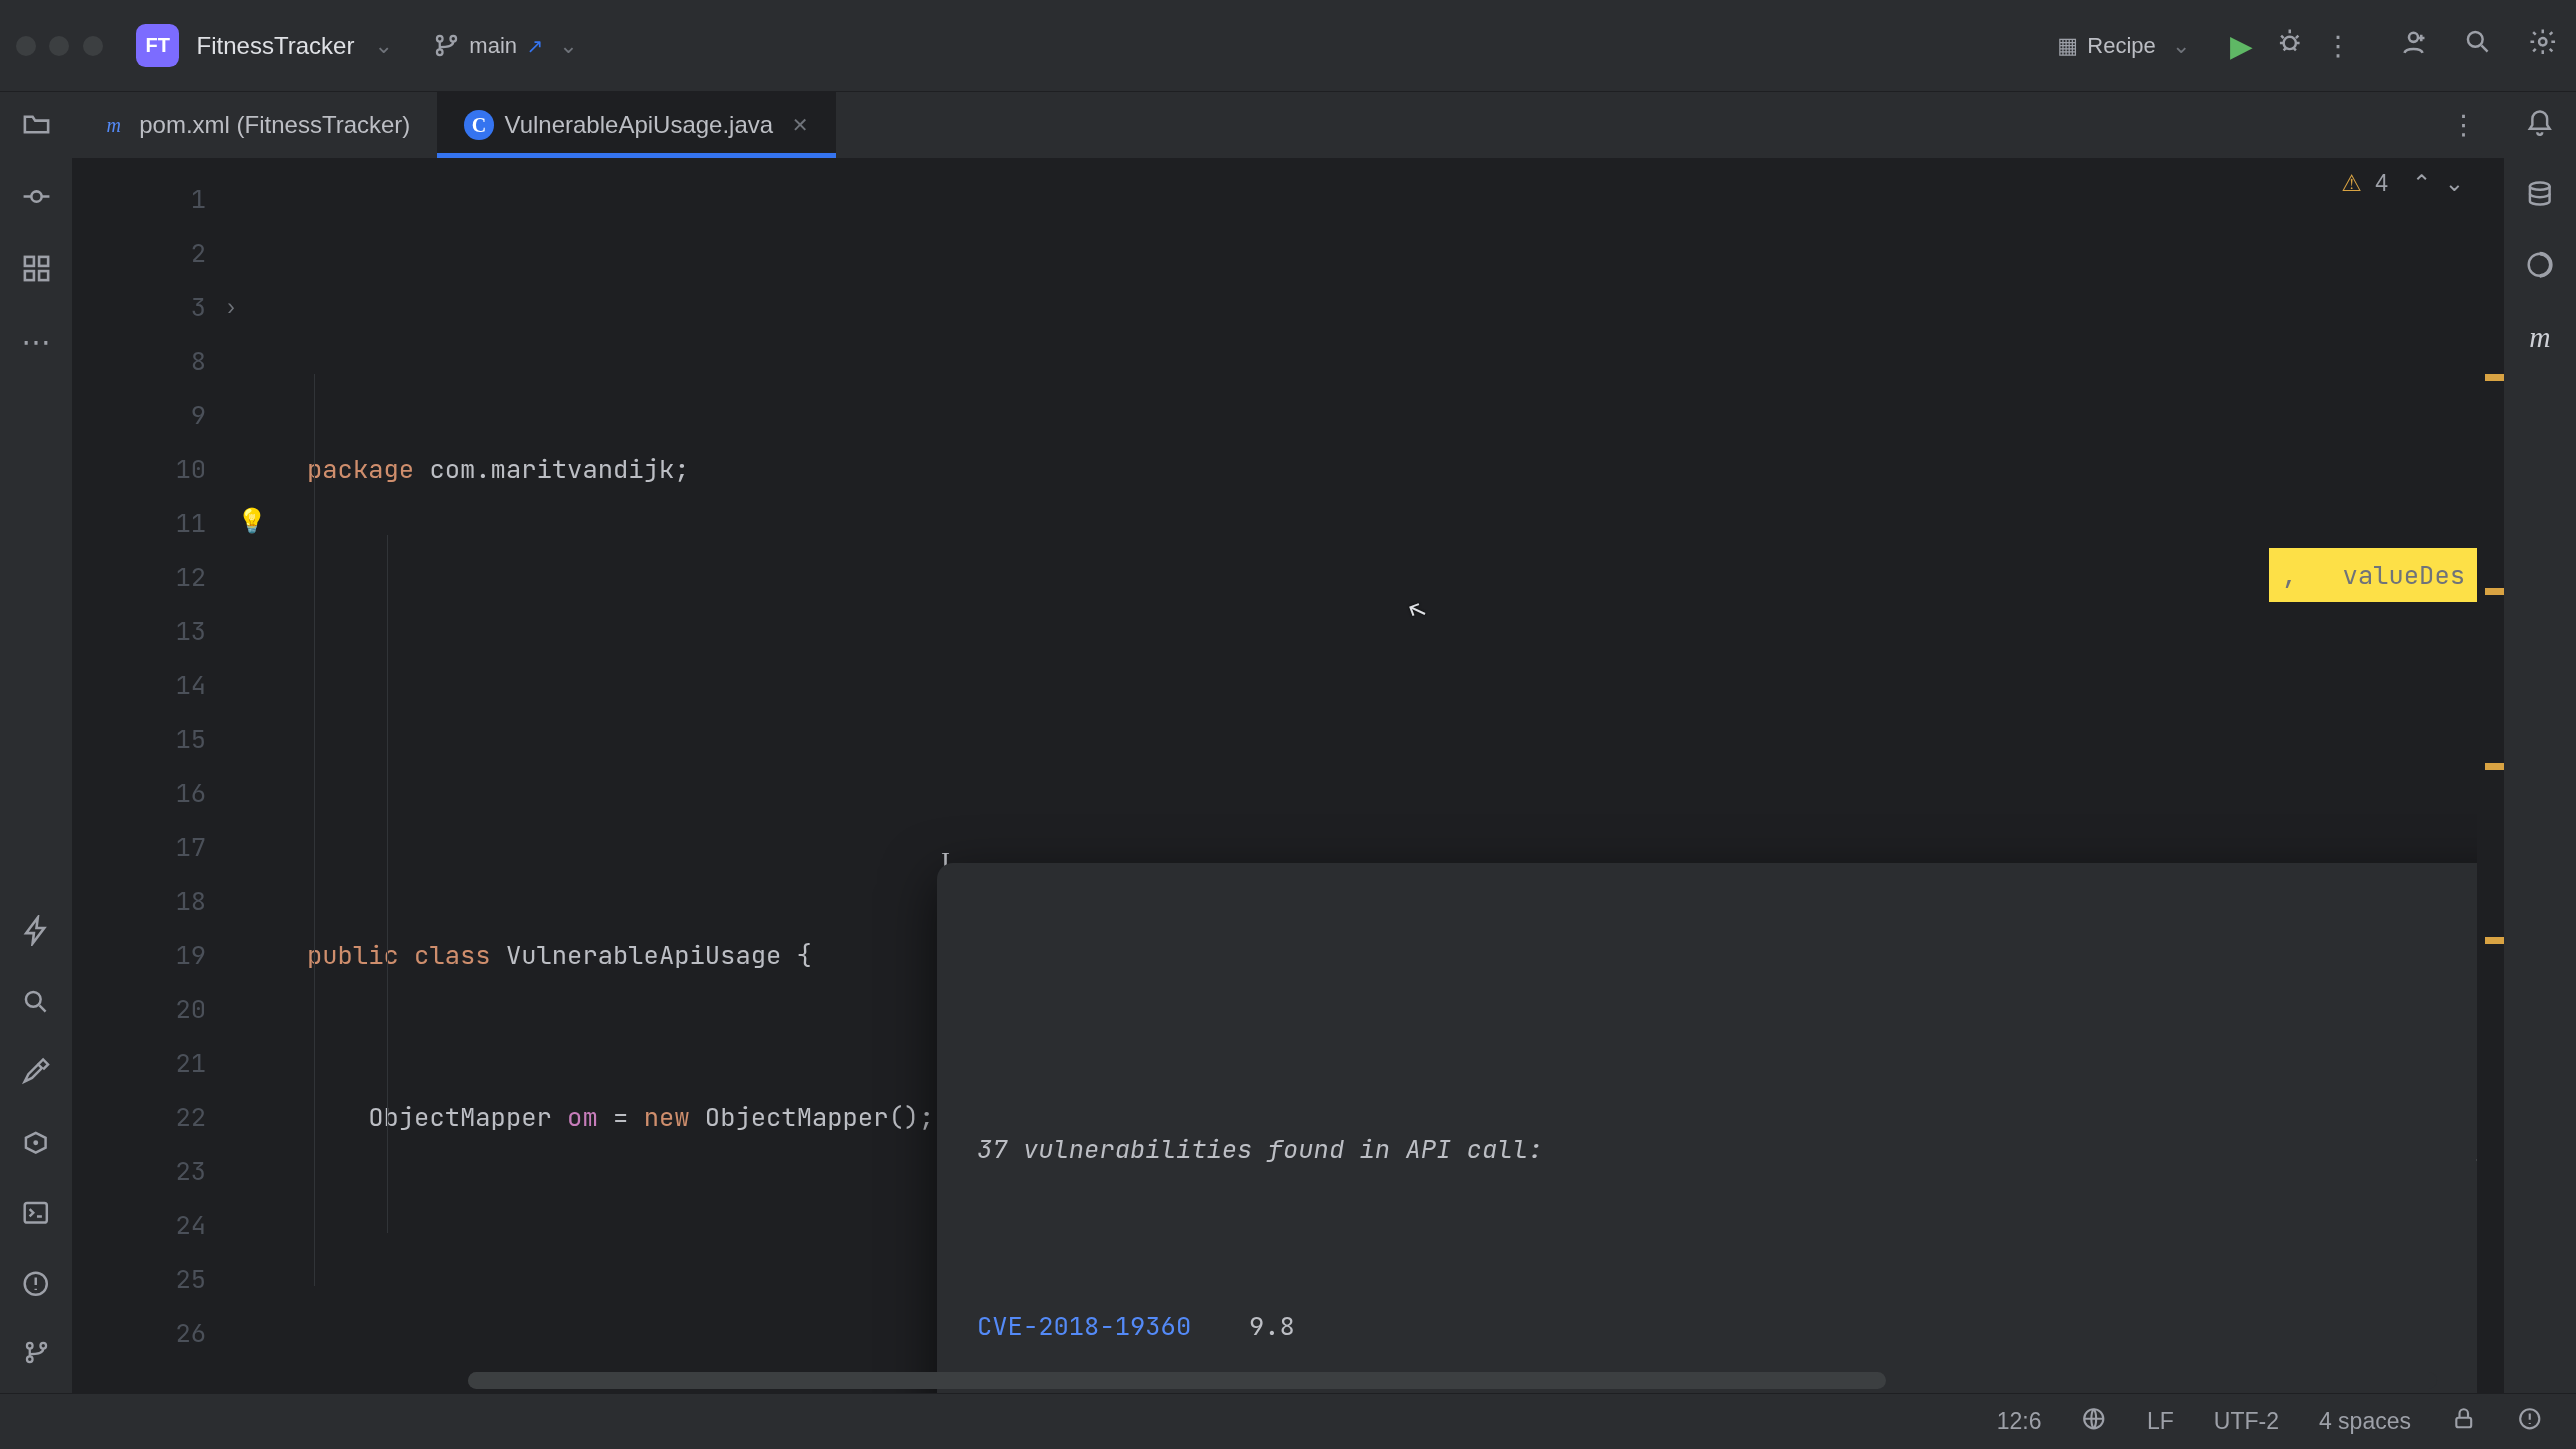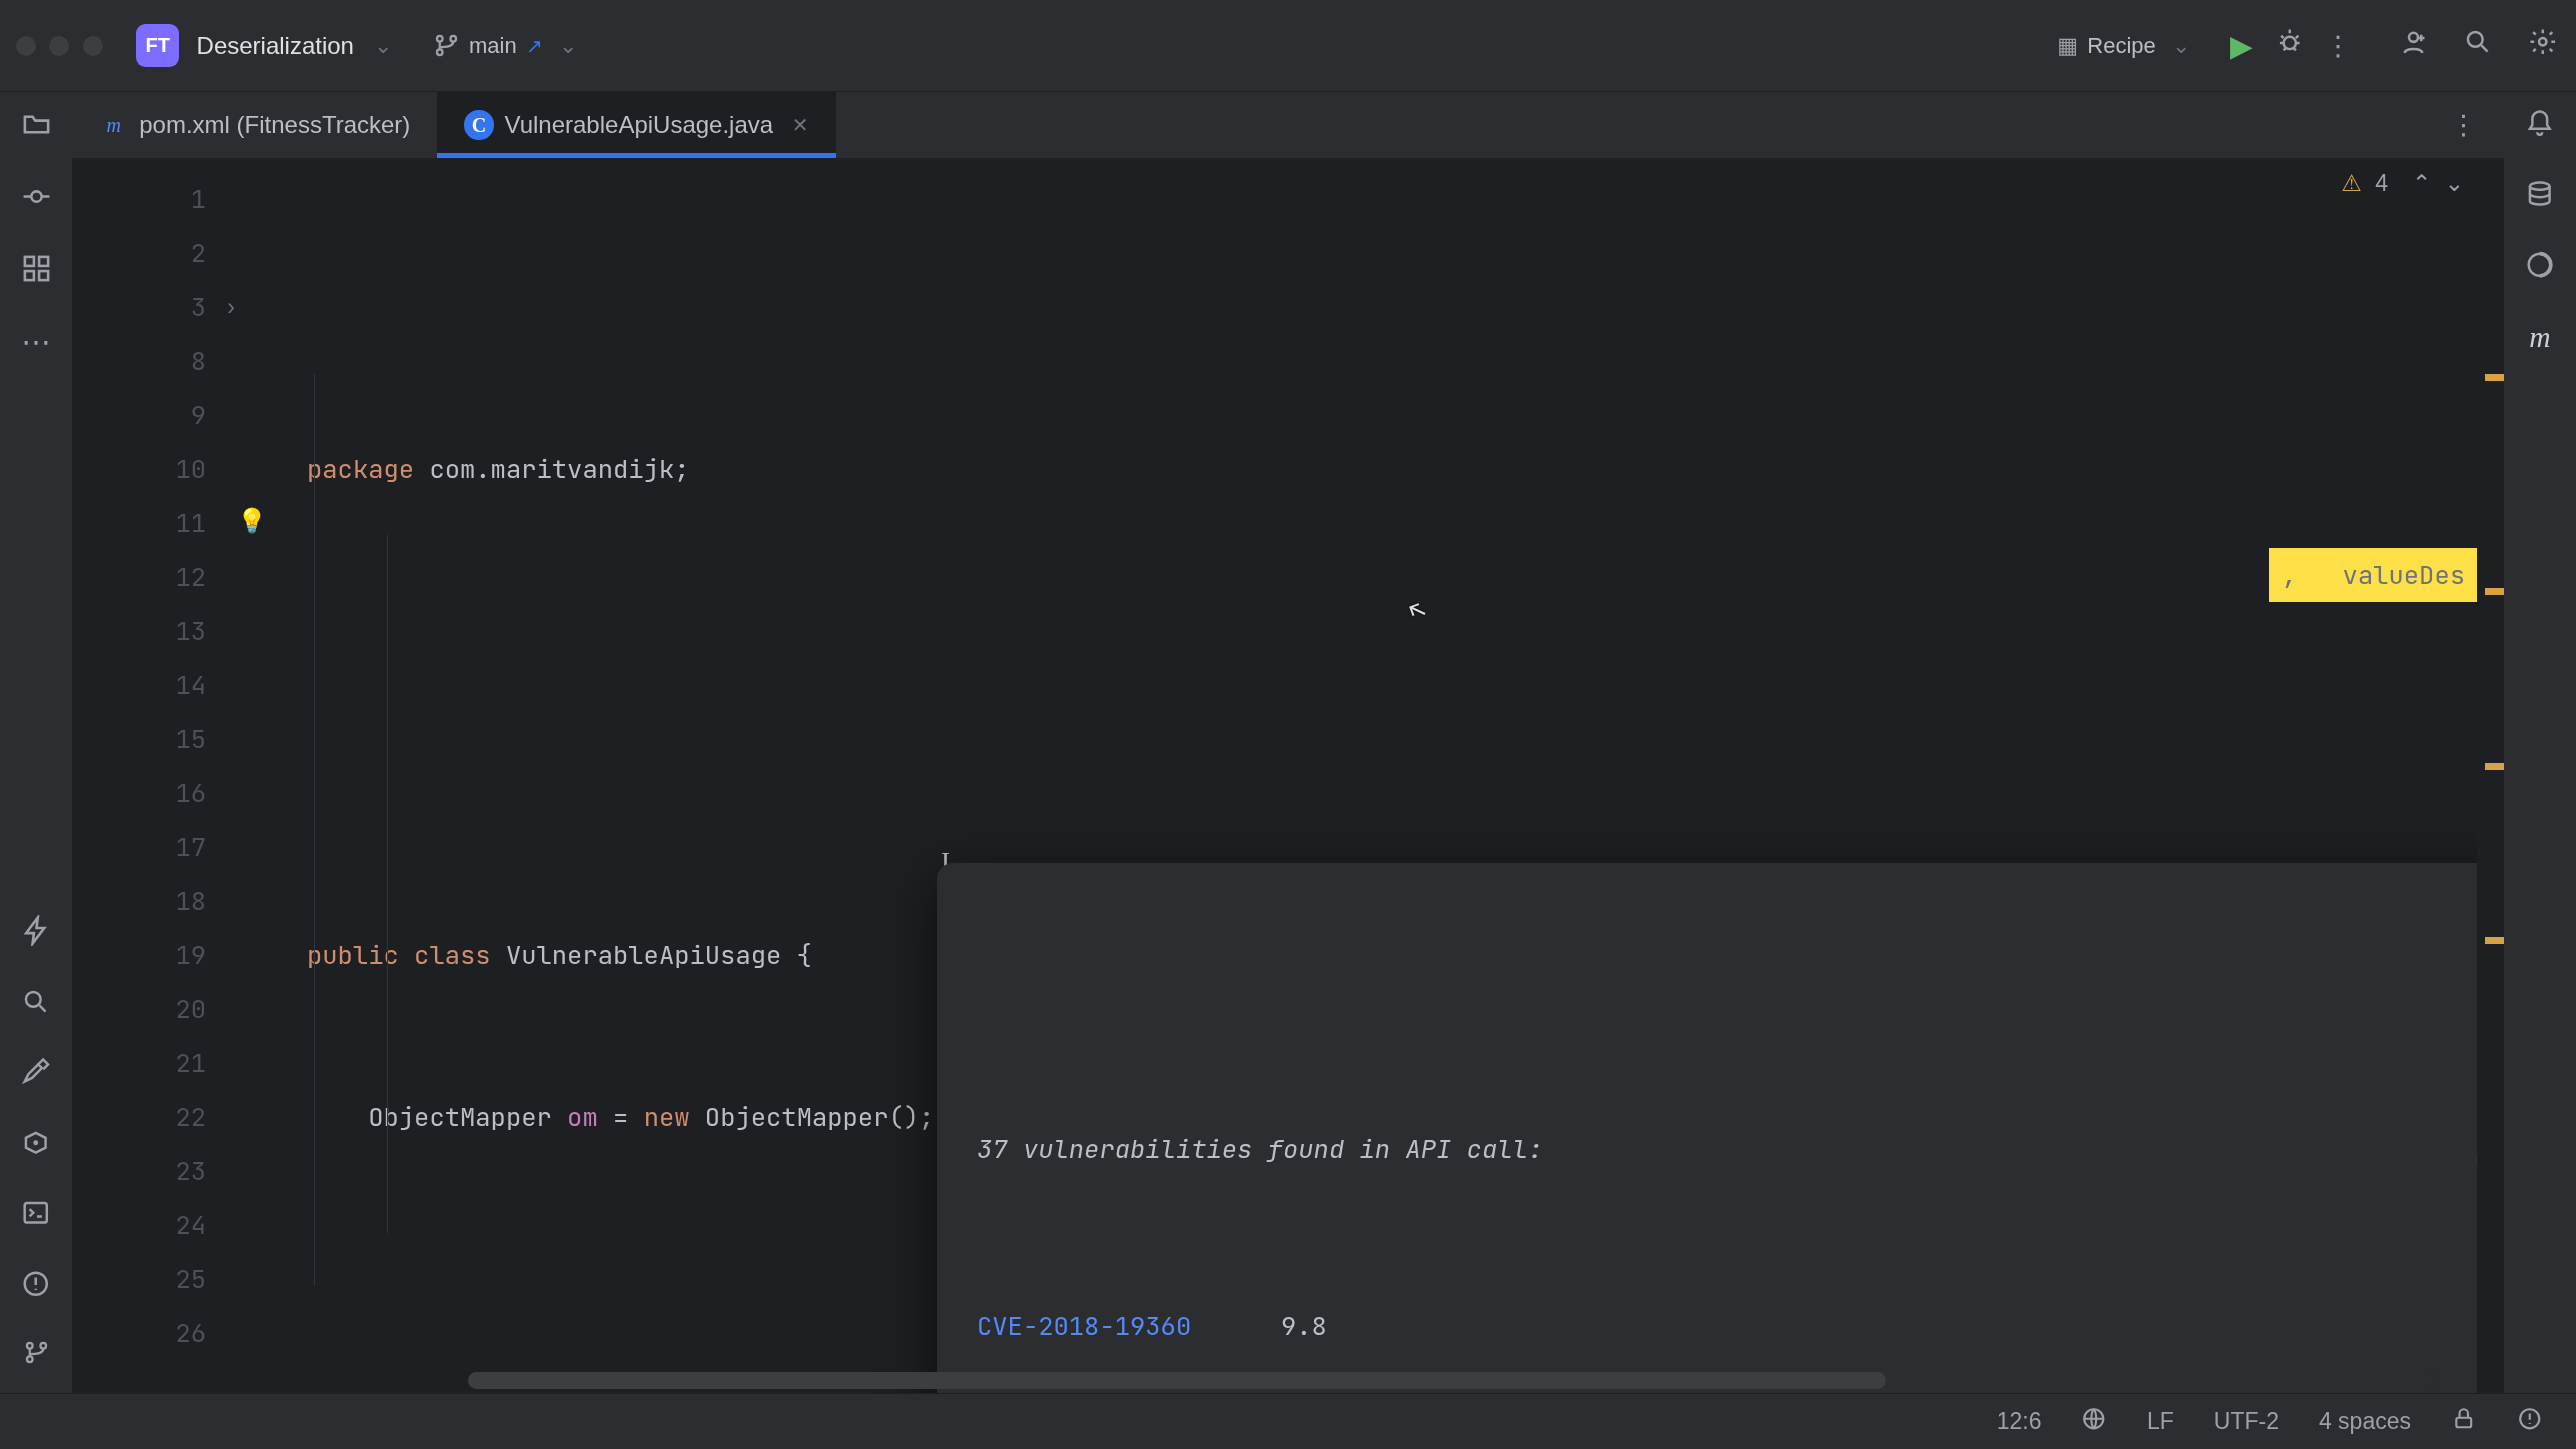--- a/index.html
+++ b/index.html
@@ -131,21 +131,21 @@
   .popup {
     position: absolute; left: 704px; top: 704px; width: 1597px;
     background: #2b2d30; border-radius: 16px;
     box-shadow: 0 16px 54px rgba(0,0,0,.6);
     color: #bcbec4; font-size: 25.5px;
     overflow: hidden;
   }
   .popup .body { padding: 31px 40px 20px 40px; line-height: 59px; }
   .popup .hdr { display:flex;font-style:italic; }
   .popup .hdr .pmore { margin-left:auto; color:#9da0a8; letter-spacing:2.7px;}
-  .popup .row { display: flex; gap: 36px; }
+  .popup .row { display: flex; gap: 4px; }
   .popup .cve { color: #548af7; min-width: 268px; }
   .popup .score { min-width: 54px; }
 
   
   .cursor {
     position:absolute; left:1177px; top:425px; font-size:24px; color:#dfe1e5;
     transform: rotate(-20deg);
     text-shadow: 0 0 2.7px #000;
   }
   .textcur {
@@ -176,21 +176,21 @@
 
 <div class="root">
 
   <div class="topbar">
     <div class="traffic">
       <div class="dot"></div>
       <div class="dot"></div>
       <div class="dot"></div>
     </div>
     <div class="proj-badge">FT</div>
-    <span class="proj-name">Deserialization</span>
+    <span class="proj-name">FitnessTracker</span>
     <span class="chev">⌄</span>
 
     <div class="branch-wrap">
       <svg class="branch-icon" width="27" height="27" viewBox="0 0 24 24" fill="none" stroke="currentColor" stroke-width="2">
           <circle cx="6" cy="6" r="2.5"></circle>
           <circle cx="6" cy="18" r="2.5"></circle>
           <circle cx="18" cy="6" r="2.5"></circle>
           <path d="M6 8.5v7M18 8.5c0 5-7 5-12 5"></path>
         </svg>
       <span>main</span>

